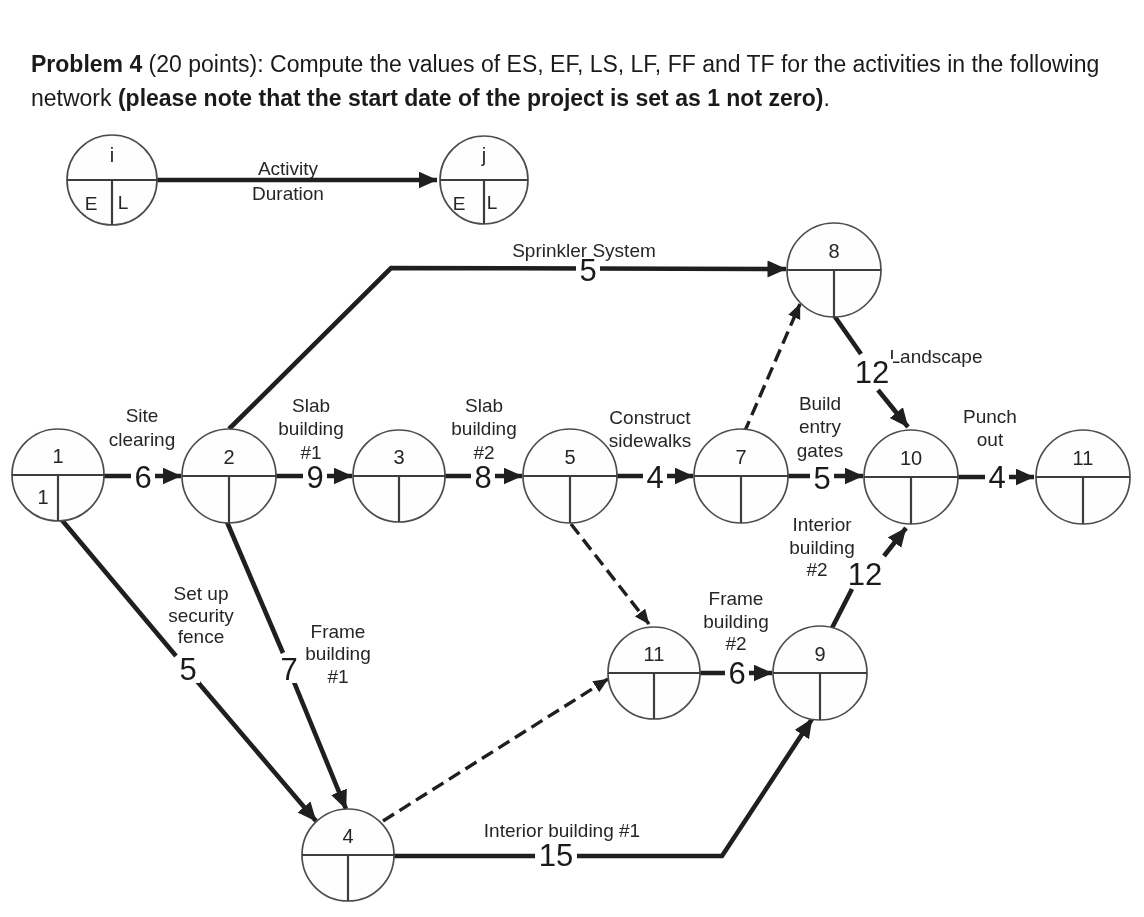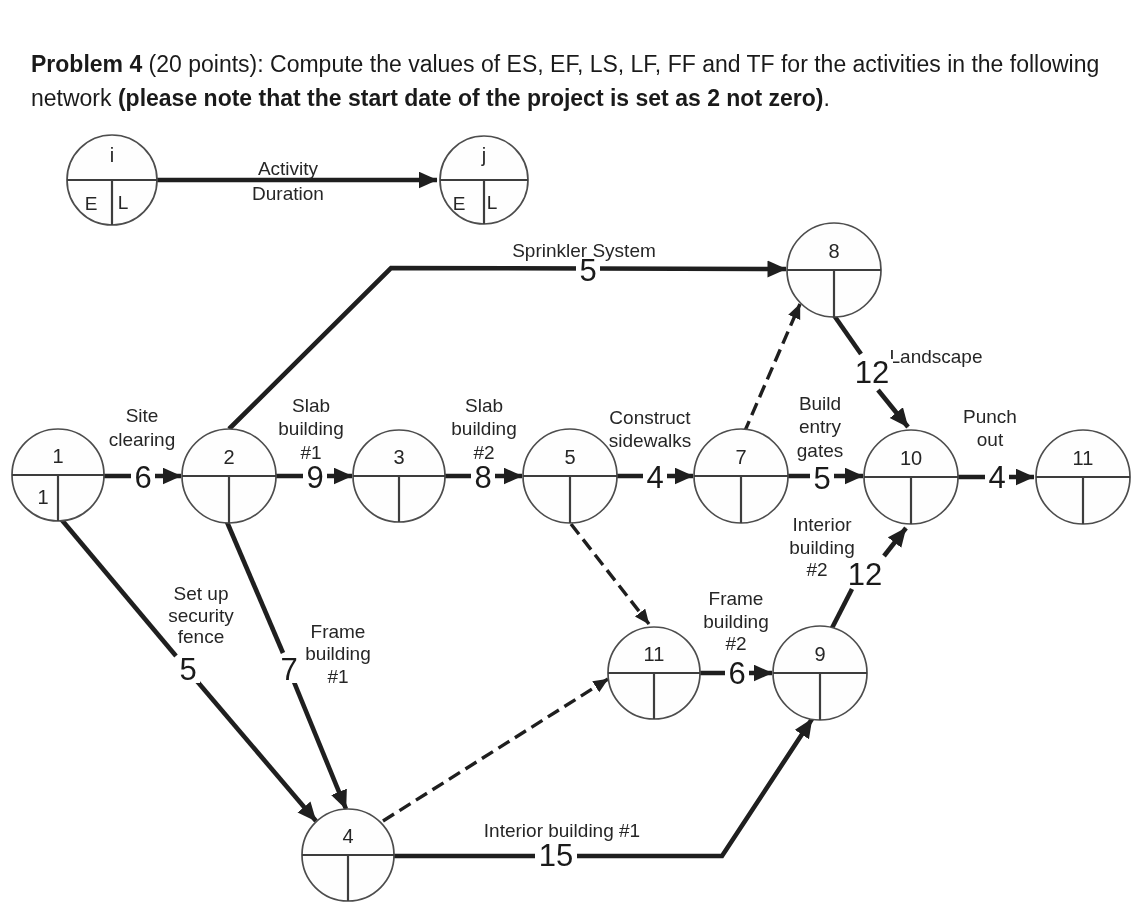--- a/index.html
+++ b/index.html
@@ -8,21 +8,21 @@
 .diagram { position:absolute; left:0; top:0; }
 text { font-family:"Liberation Sans", sans-serif; }
 .nn { font-size:20px; fill:#262626; text-anchor:middle; }
 .el { font-size:19px; fill:#262626; text-anchor:middle; }
 .lb { font-size:19px; fill:#262626; text-anchor:middle; }
 .dur { font-size:31px; fill:#1a1a1a; text-anchor:middle; stroke:#ffffff; stroke-width:3px; paint-order:stroke; }
 </style>
 </head>
 <body>
 
-<div class="title"><b>Problem 4</b> (20 points): Compute the values of ES, EF, LS, LF, FF and TF for the activities in the following<br>network <b>(please note that the start date of the project is set as 2 not zero)</b>.</div>
+<div class="title"><b>Problem 4</b> (20 points): Compute the values of ES, EF, LS, LF, FF and TF for the activities in the following<br>network <b>(please note that the start date of the project is set as 1 not zero)</b>.</div>
 
 <div class="diagram">
 <svg width="1144" height="917" viewBox="0 0 1144 917">
 <defs>
         <marker id="ah" markerWidth="22" markerHeight="19" refX="18.5" refY="8.5" orient="auto" markerUnits="userSpaceOnUse">
           <path d="M0,0 L19,8.5 L0,17 Z" fill="#1f1f1f"></path>
         </marker>
         <marker id="ahd" markerWidth="17" markerHeight="14" refX="14.5" refY="6.5" orient="auto" markerUnits="userSpaceOnUse">
           <path d="M0,0 L15,6.5 L0,13 Z" fill="#1f1f1f"></path>
         </marker>

